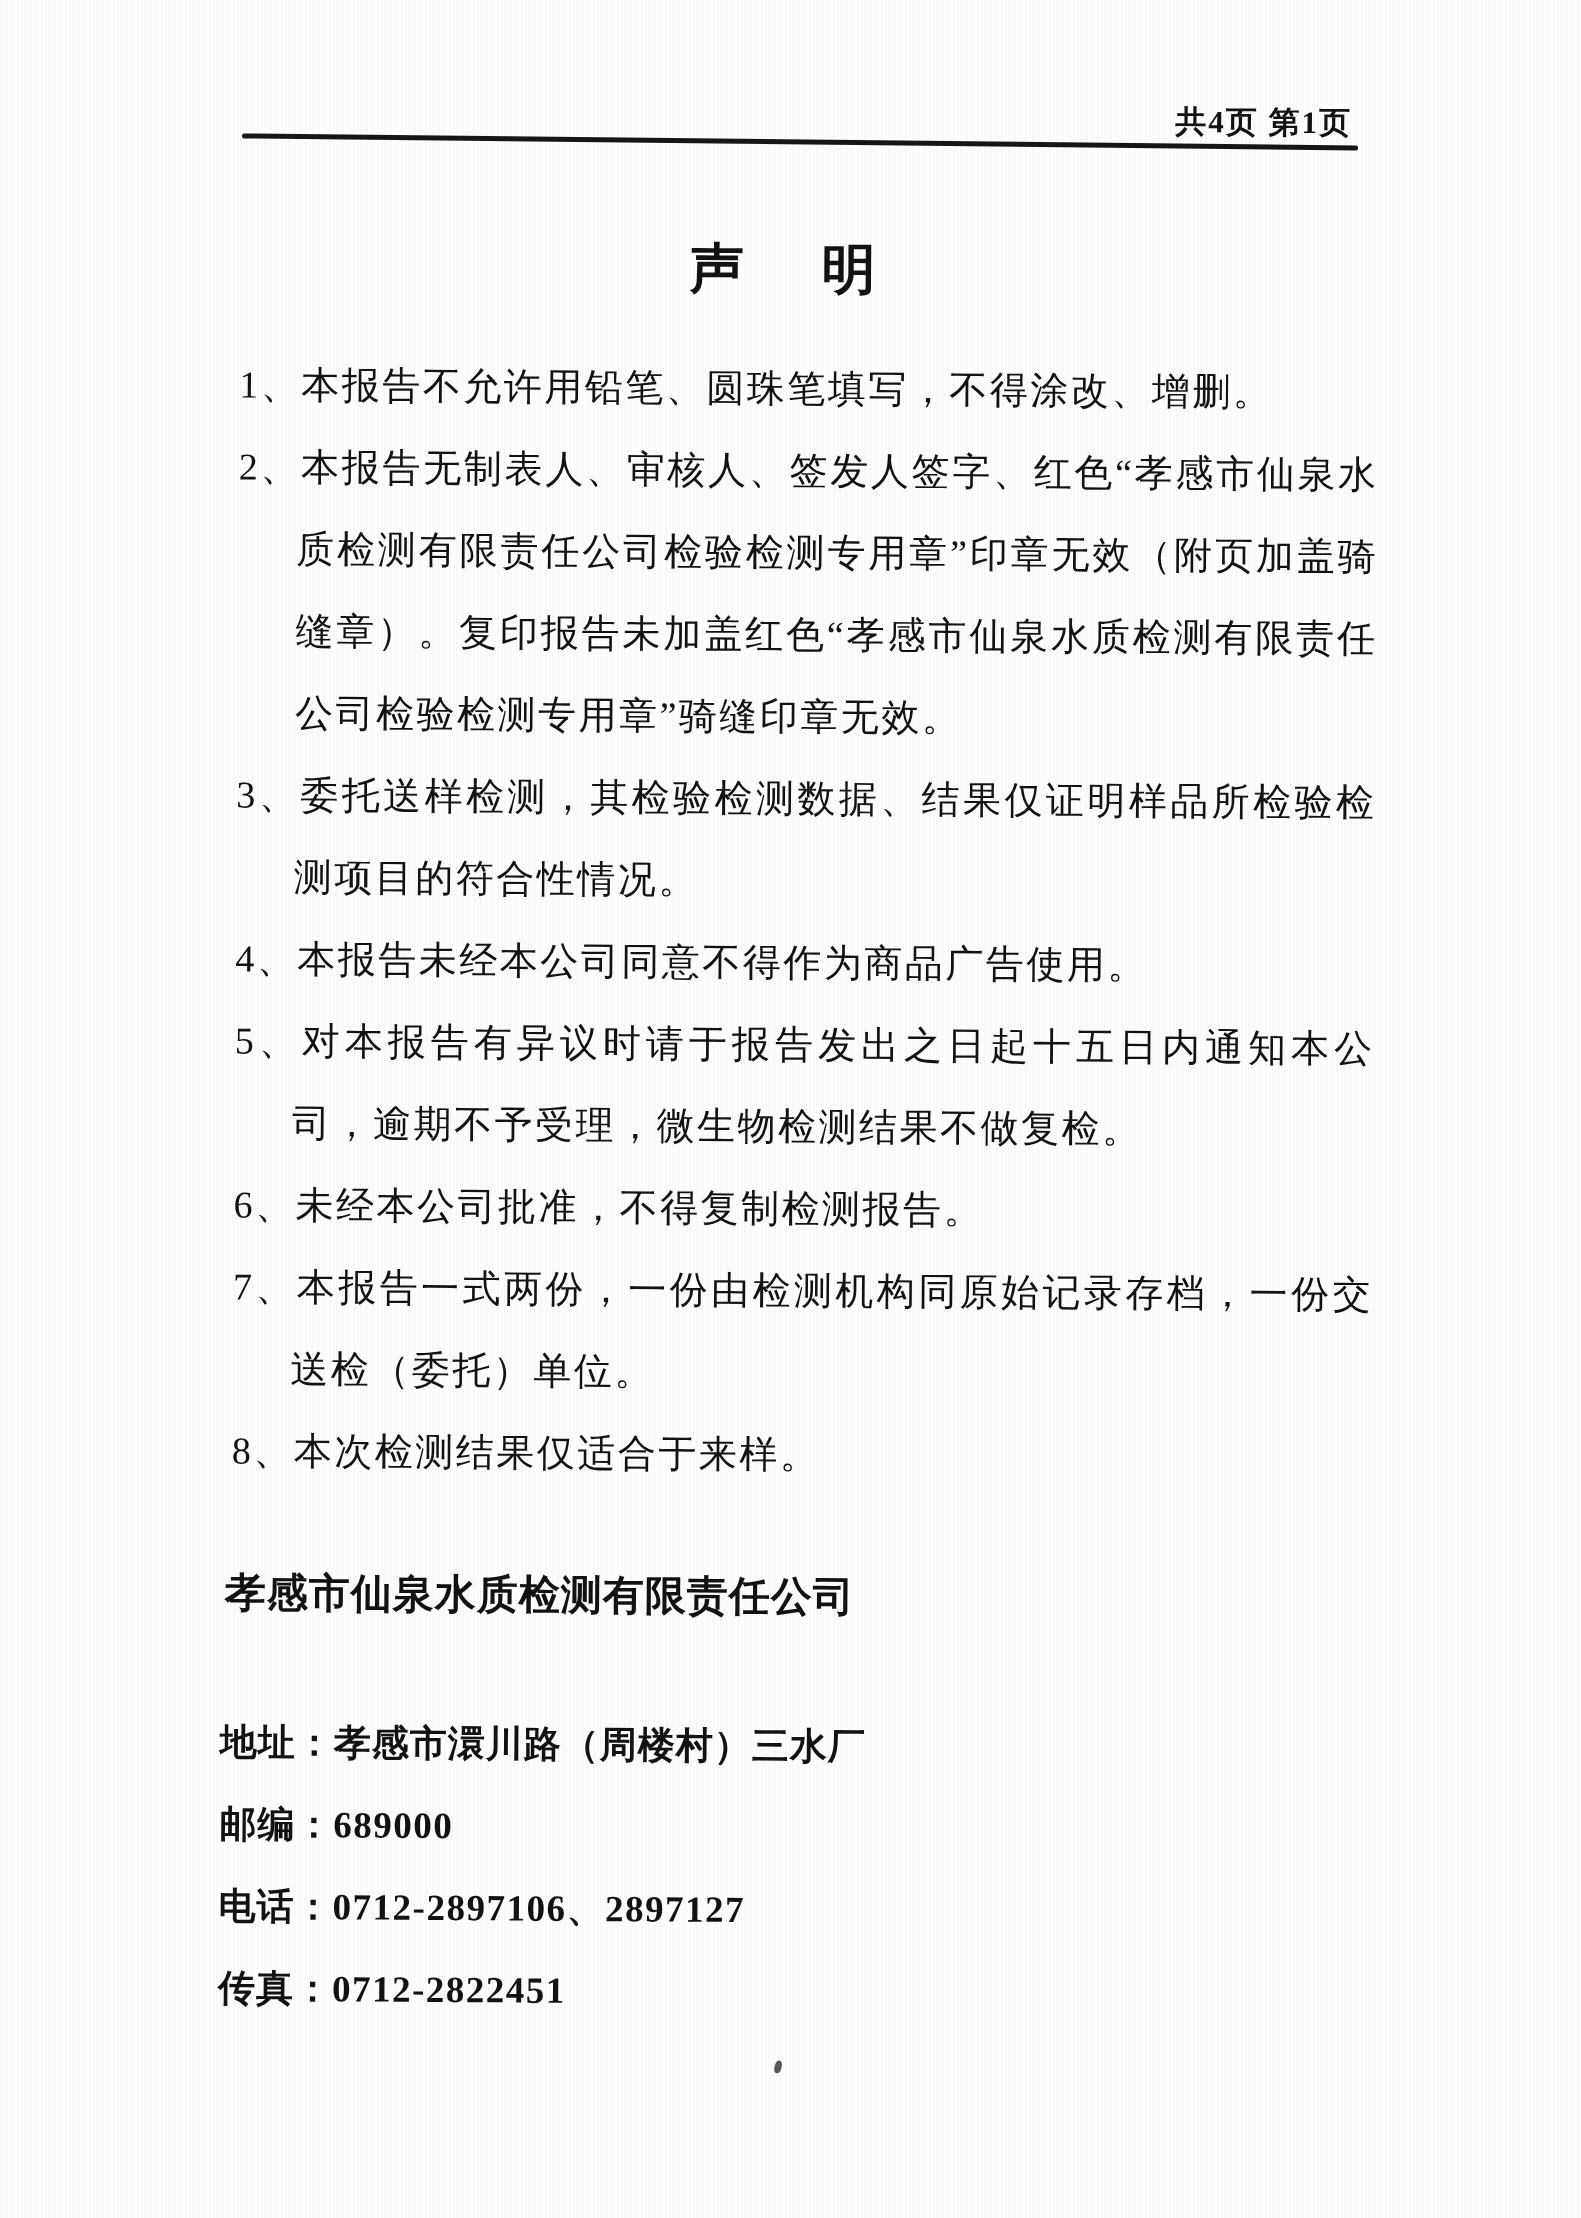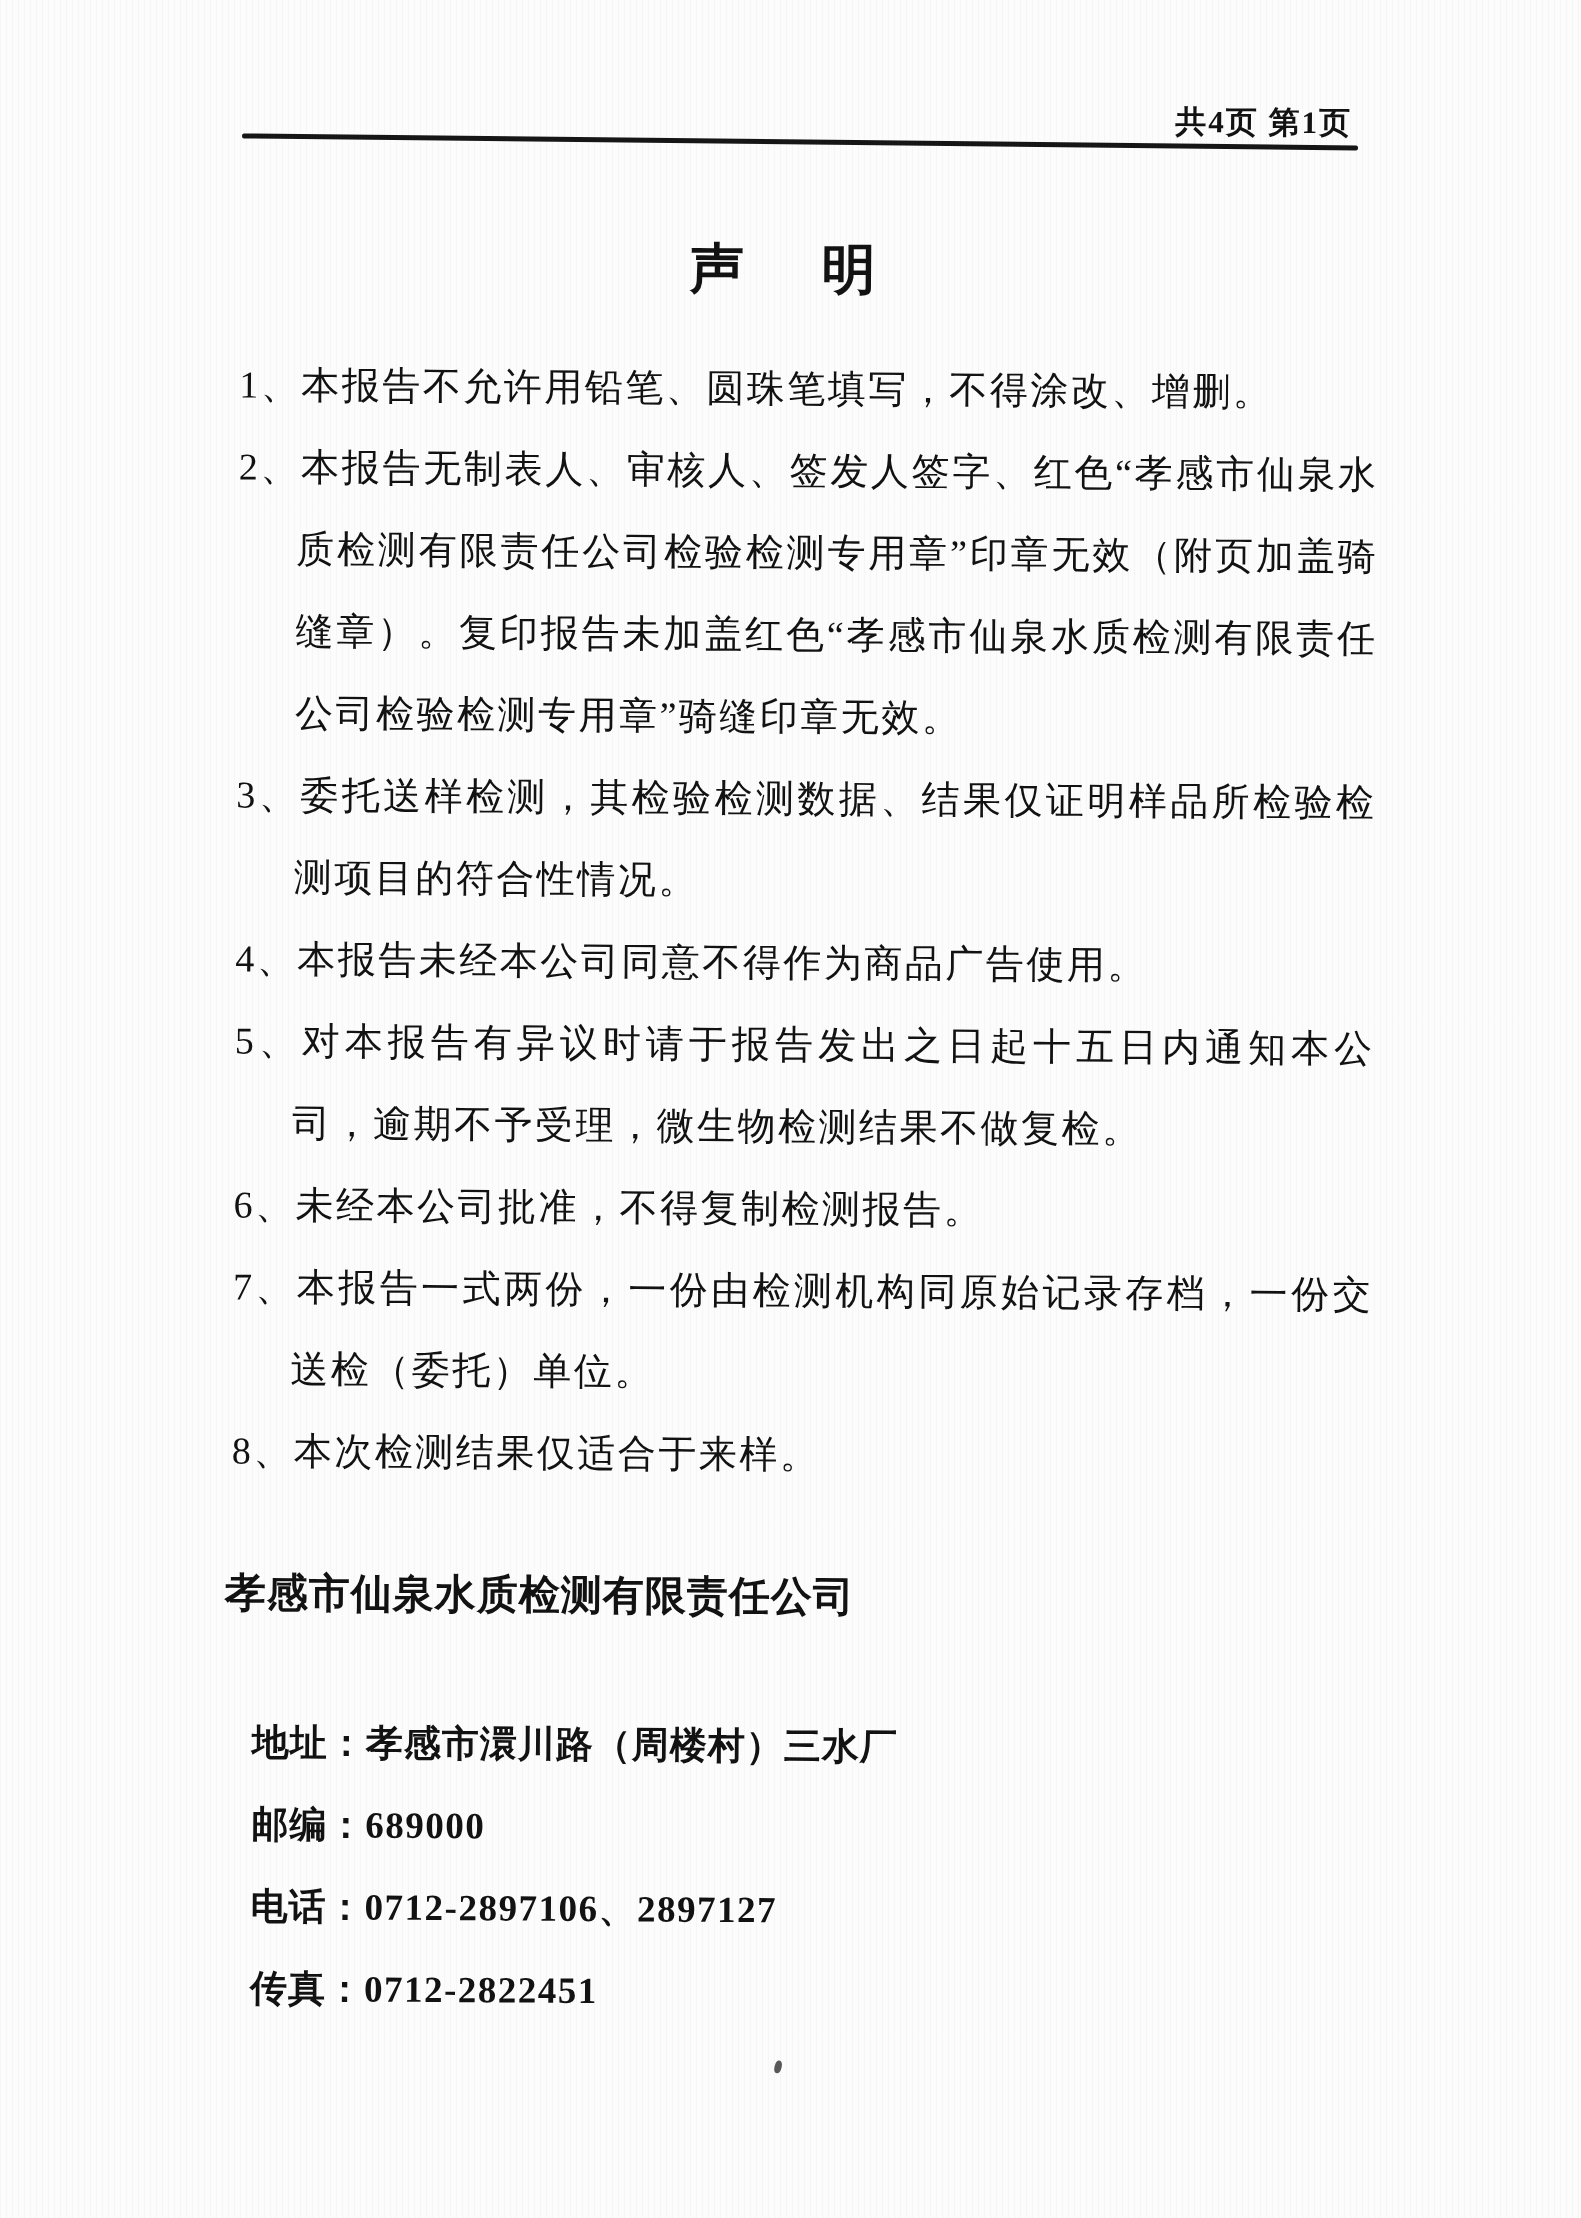--- a/index.html
+++ b/index.html
@@ -84,21 +84,20 @@
   }
   .contact-line {
     height: 82px;
     line-height: 82px;
     white-space: nowrap;
   }
   .contact .label {
     font-weight: 700;
     font-family: "Liberation Sans", "DejaVu Sans", sans-serif;
     letter-spacing: 1px;
-    margin-left: 32px;
   }
   .contact .value-cjk {
     font-weight: 600;
     letter-spacing: 1px;
   }
   .contact .value-num {
     font-family: "Liberation Serif", "DejaVu Serif", serif;
     letter-spacing: 1.5px;
     font-weight: 600;
   }

